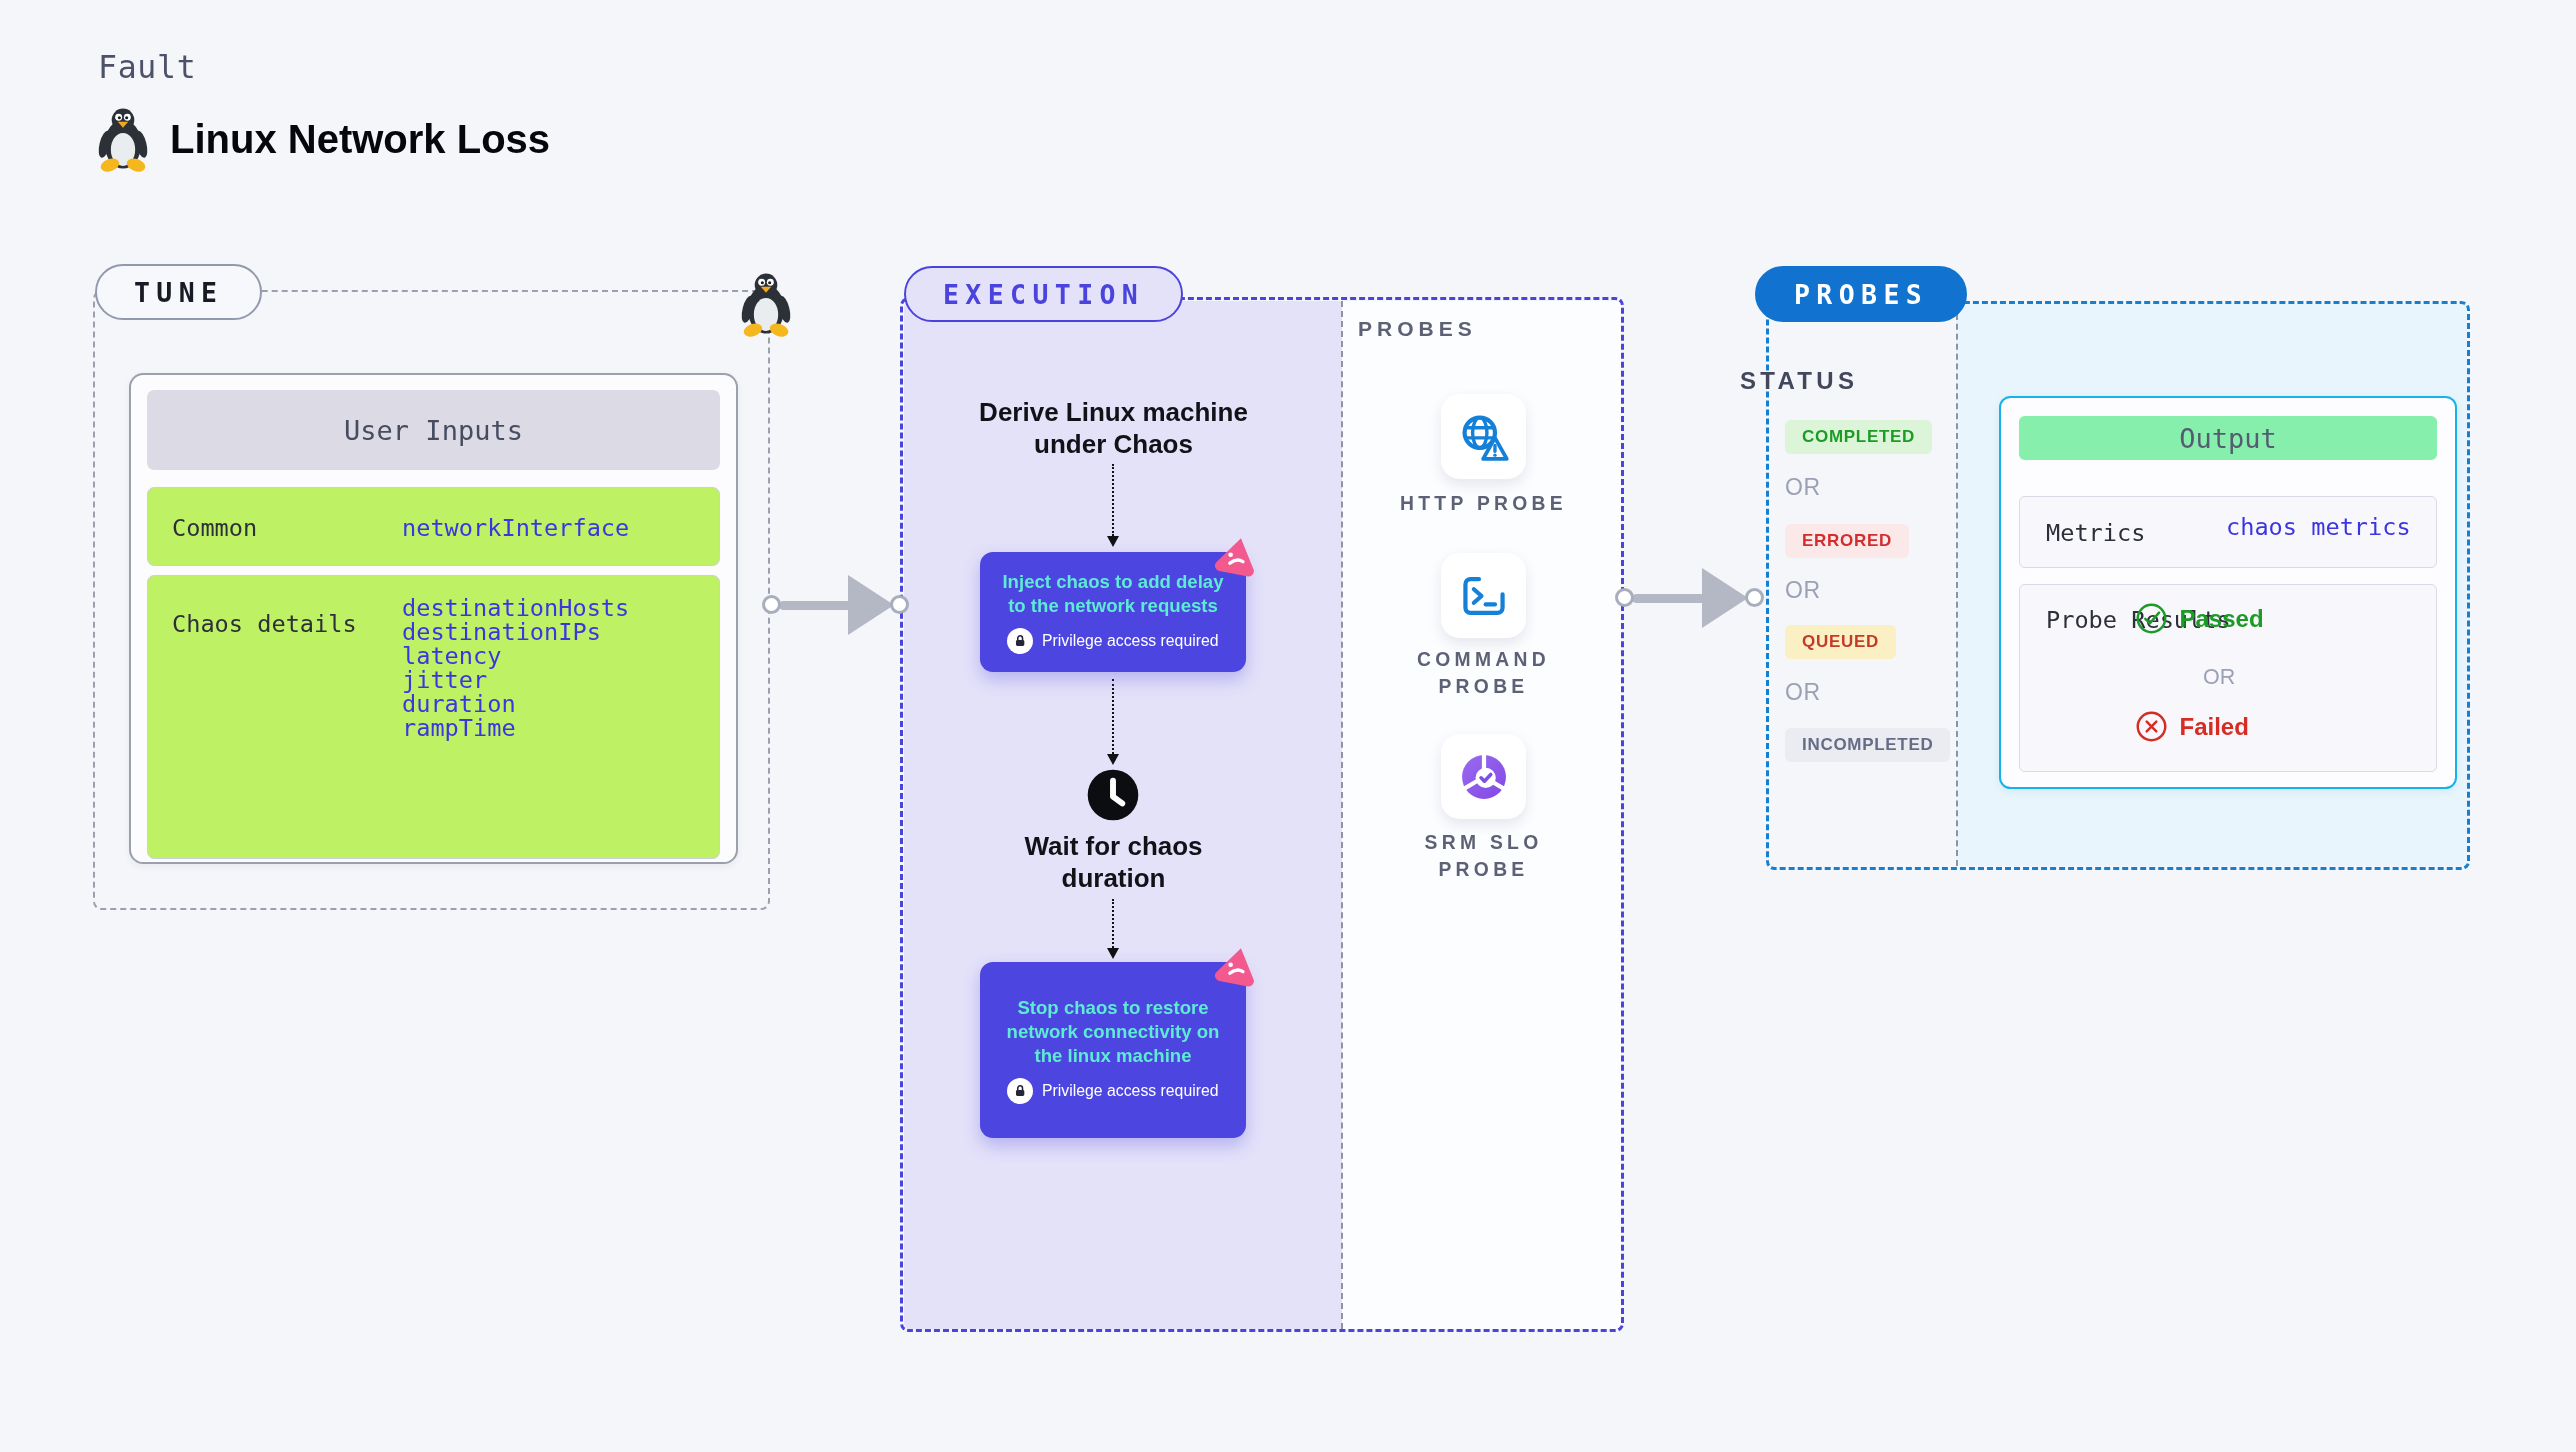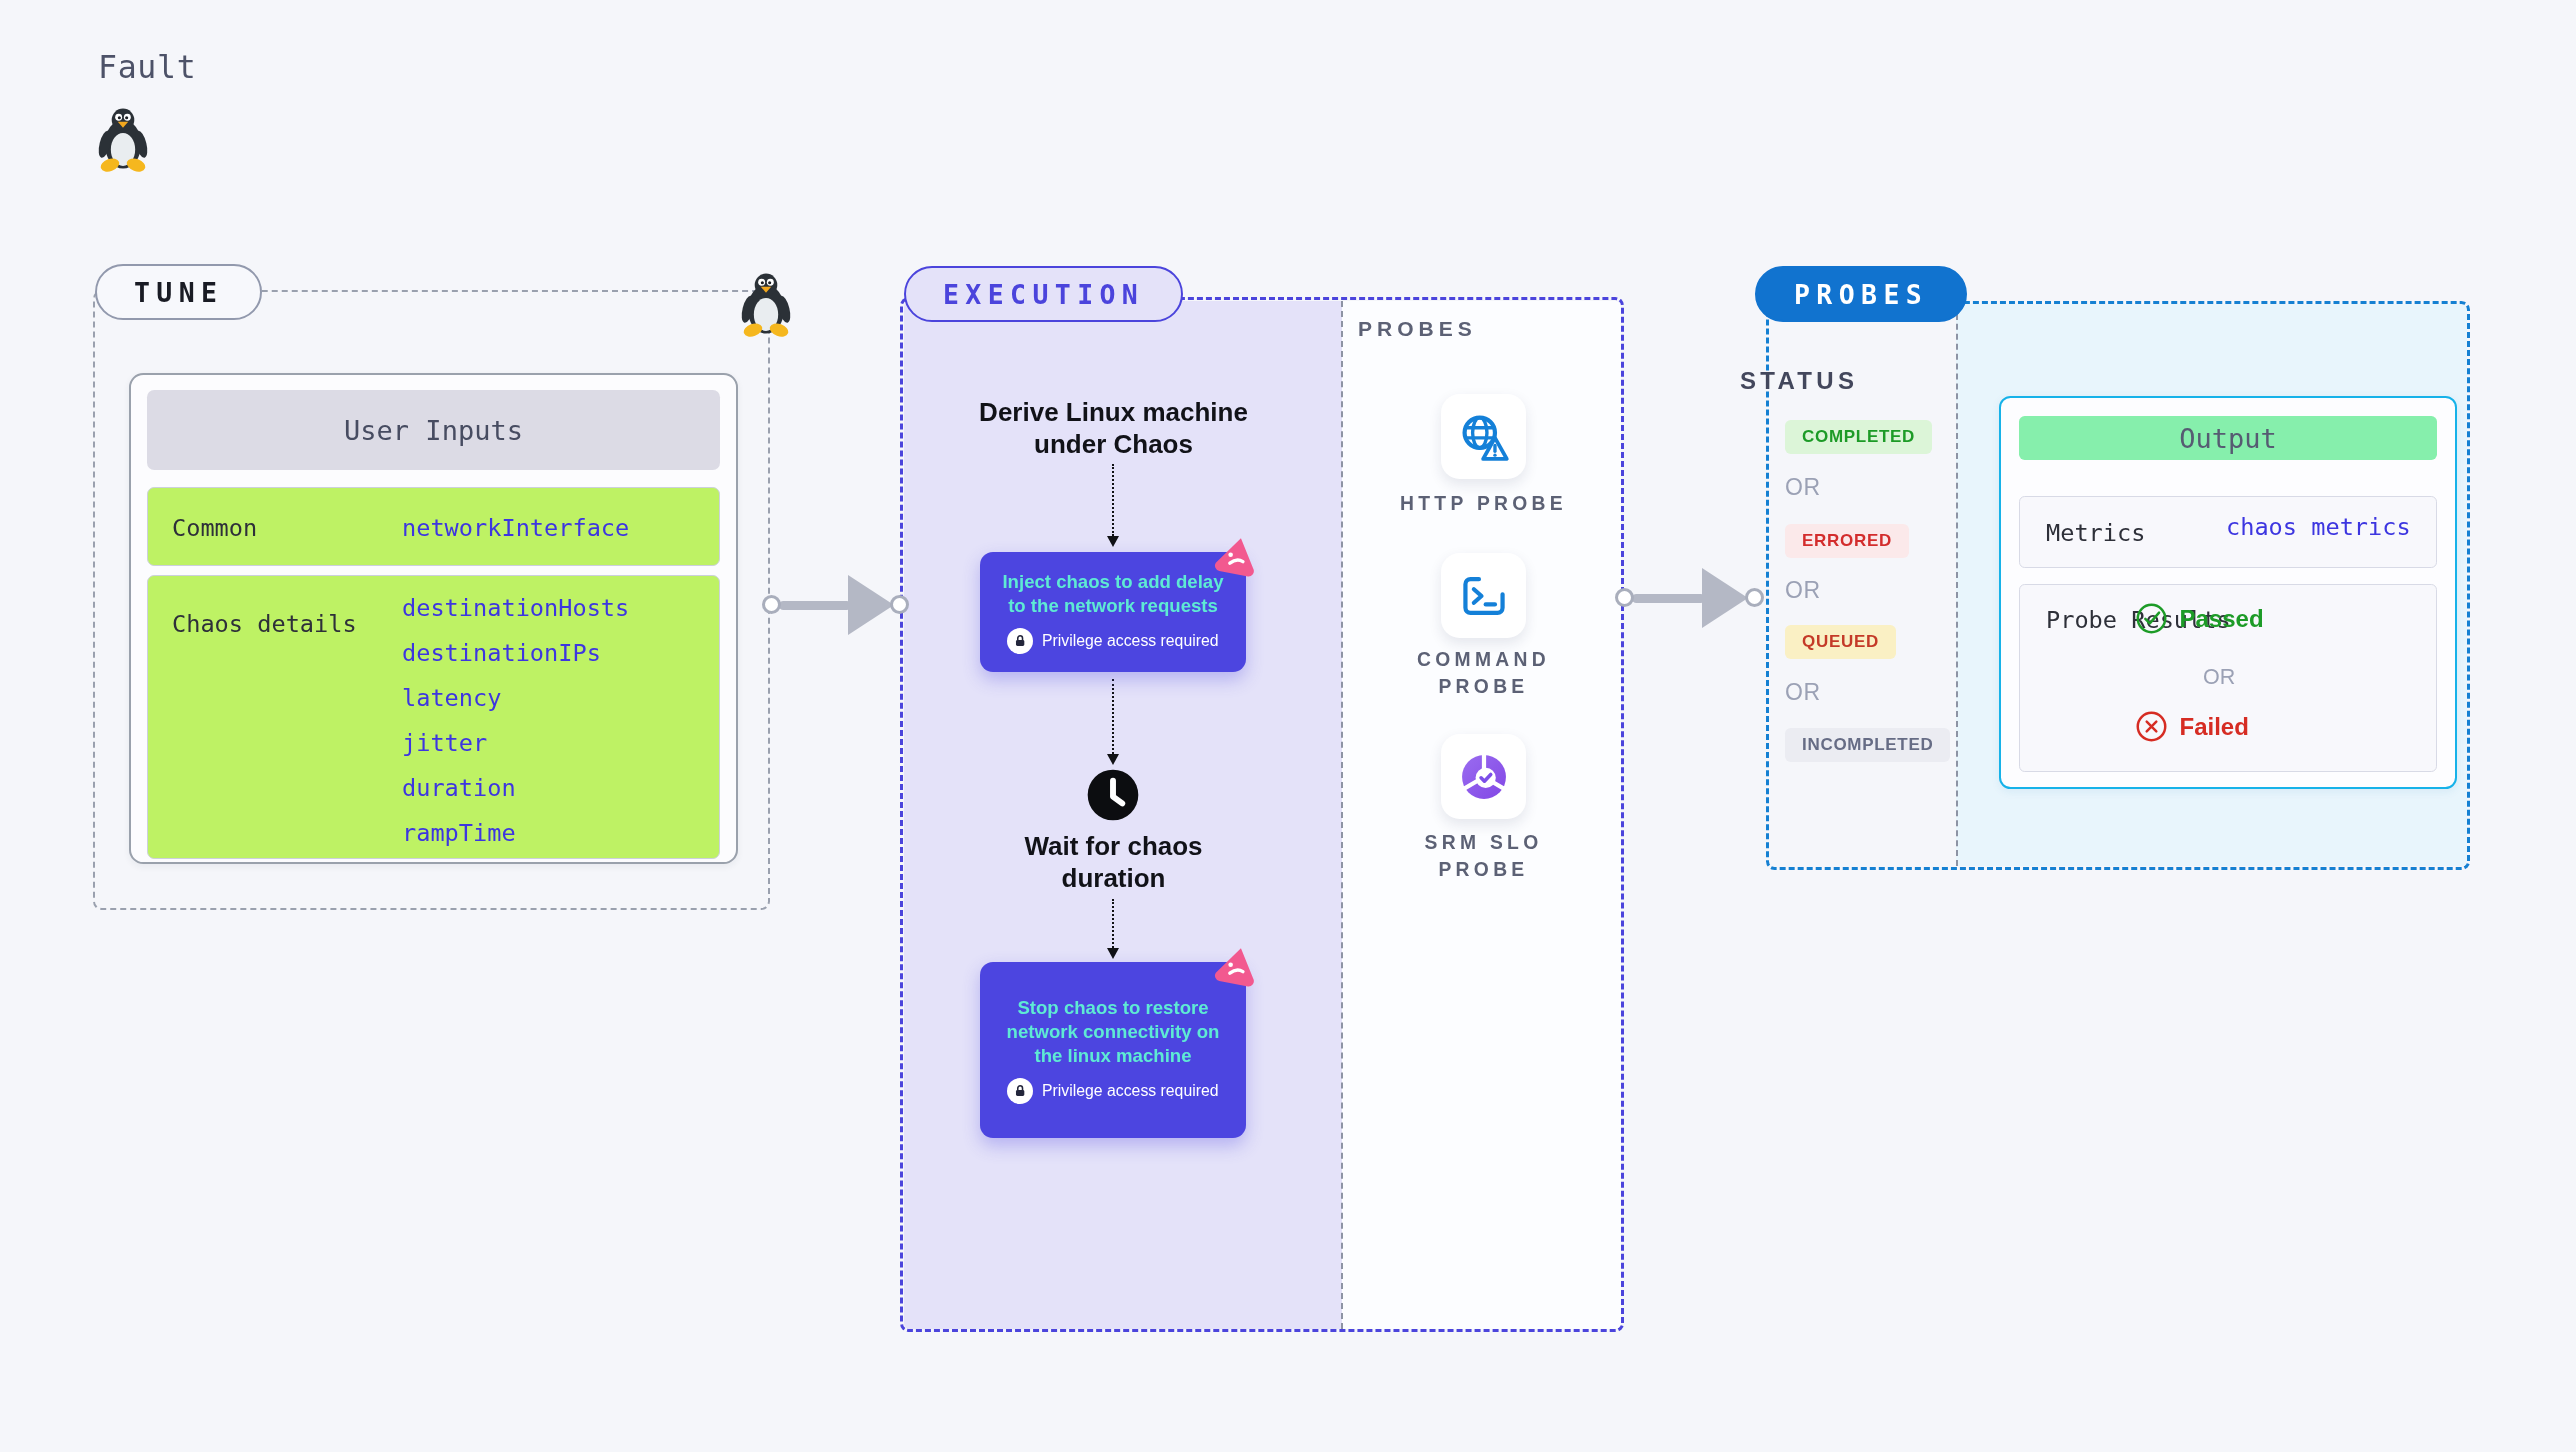--- a/index.html
+++ b/index.html
@@ -45,21 +45,21 @@
   .ui-row{
     background:#bef264;border:1.4px solid #ccd0dc;border-radius:7.2px;box-sizing:border-box;
   }
   .row-common{left:147px;top:487px;width:573px;height:79px;}
   .row-chaos{left:147px;top:575px;width:573px;height:284px;}
   .row-label{position:absolute;left:24px;font-size:23.6px;color:#2e3039;}
   .row-common .row-label{top:26px;}
   .row-chaos .row-label{top:34px;}
   .row-value{position:absolute;left:254px;font-size:23.6px;color:#3d36e0;}
   .row-common .row-value{top:26px;}
-  .chaos-values{position:absolute;left:254px;top:20px;display:flex;flex-direction:column;gap:21px;}
+  .chaos-values{position:absolute;left:254px;top:20px;display:flex;flex-direction:column;}
   .chaos-values span{font-size:23.6px;color:#3d36e0;line-height:24px;}
 
   
   .fa-line{position:absolute;height:8.6px;background:#b4b8c5;border-radius:4.3px;}
   .fa-head{position:absolute;width:0;height:0;border-left:46px solid #b4b8c5;border-top:30px solid transparent;border-bottom:30px solid transparent;}
   .fa-dot{position:absolute;width:13px;height:13px;border-radius:50%;background:#fff;border:3.6px solid #a9aebc;z-index:4;}
 
   
   .exec-box{left:900px;top:297px;width:724px;height:1035px;border:3.6px dashed #4b44dc;border-radius:8.6px;box-sizing:border-box;}
   .exec-fill-left{left:904px;top:301px;width:438px;height:1028px;background:#e4e2f9;border-radius:5.7px 0 0 5.7px;}
@@ -153,20 +153,21 @@
       <ellipse cx="51" cy="44" rx="6" ry="16" fill="#2b3137" transform="rotate(-14 51 44)"></ellipse>
       <ellipse cx="30" cy="50" rx="14" ry="19" fill="#e9edf0"></ellipse>
       <circle cx="25" cy="13" r="4" fill="#ffffff"></circle>
         <circle cx="35" cy="13" r="4" fill="#ffffff"></circle>
       <circle cx="25.8" cy="13.5" r="1.8" fill="#1a1d22"></circle>
         <circle cx="34.2" cy="13.5" r="1.8" fill="#1a1d22"></circle>
       <polygon points="24,18 36,18 30,25" fill="#f2a71e"></polygon>
       <ellipse cx="15" cy="68" rx="11" ry="7" fill="#f5b71e" transform="rotate(-20 15 68)"></ellipse>
       <ellipse cx="45" cy="68" rx="11" ry="7" fill="#f5b71e" transform="rotate(20 45 68)"></ellipse>
     </svg>
+    <h1>Linux Network Loss</h1>
   </div>
 
   <div class="abs tune-box"></div>
   <div class="abs pill tune-pill mono">TUNE</div>
   <svg class="abs tux-corner" viewBox="0 0 60 76">
     <ellipse cx="30" cy="44" rx="21" ry="28" fill="#2b3137"></ellipse>
     <circle cx="30" cy="16" r="13" fill="#2b3137"></circle>
     <ellipse cx="9" cy="44" rx="6" ry="16" fill="#2b3137" transform="rotate(14 9 44)"></ellipse>
     <ellipse cx="51" cy="44" rx="6" ry="16" fill="#2b3137" transform="rotate(-14 51 44)"></ellipse>
     <ellipse cx="30" cy="50" rx="14" ry="19" fill="#e9edf0"></ellipse>

